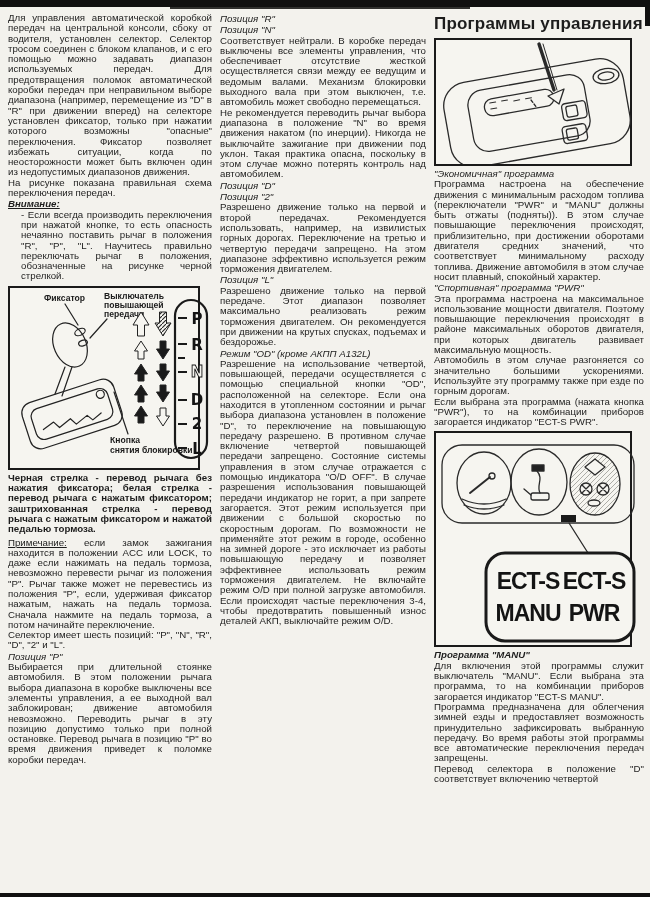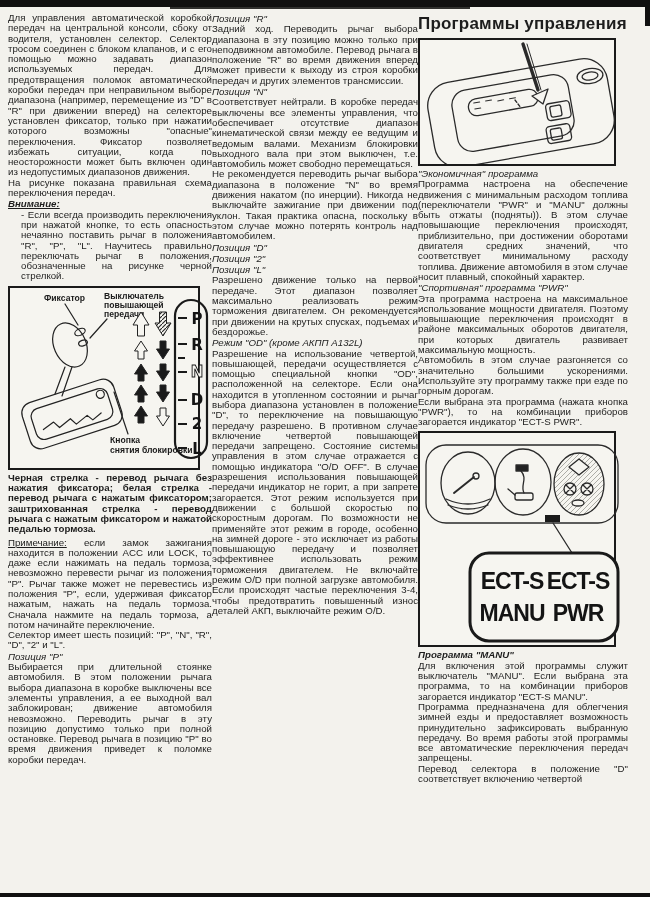--- a/index.html
+++ b/index.html
@@ -3,21 +3,21 @@
 <meta charset="utf-8">
 <style>
   html,body{margin:0;padding:0;background:#888;}
   .page{position:relative;width:650px;height:897px;background:#f3f2ed;overflow:hidden;
         font-family:"Liberation Sans",sans-serif;color:#1d1d1d;}
   .topbar{position:absolute;top:0;left:0;width:650px;height:7px;background:#101010;}
   .topbar2{position:absolute;top:7px;left:170px;width:300px;height:2px;background:#30302e;}
   .cornertick{position:absolute;top:0;right:0;width:5px;height:26px;background:#101010;}
   .bottombar{position:absolute;bottom:0;left:0;width:650px;height:4px;background:#101010;}
   .cols{position:absolute;top:13px;left:8px;width:636px;height:878px;display:grid;
-        grid-template-columns:204px 206px 210px;overflow:hidden;}
+        grid-template-columns:204px 206px 210px;column-gap:8px;overflow:hidden;}
   .col{overflow:hidden;}
   .col p{margin:0;text-align:justify;font-size:9.7px;line-height:10.3px;hyphens:auto;}
   .sp{margin-top:3px !important;}
   .it{}
   .bd{font-weight:bold;}
   .ul{text-decoration:underline;}
   .postitle{font-style:italic;margin-top:1px !important;text-align:left !important;}
   .indent{padding-left:13px;}
   .frame{border:2px solid #1a1a1a;background:#f6f5f0;margin:4px 12px 3px 0;}
   .rc-heading{font-size:17px;font-weight:bold;margin:1px 0 3px 0;letter-spacing:.2px;}
@@ -109,26 +109,26 @@
 
       <p class="bd">Черная стрелка - перевод рычага без нажатия фиксатора; белая стрелка - перевод рычага с нажатым фиксатором; заштрихованная стрелка - перевод рычага с нажатым фиксатором и нажатой педалью тормоза.</p>
       <p class="it sp"><span class="ul">Примечание:</span><span> если замок зажигания находится в положении ACC или LOCK, то даже если нажимать на педаль тормоза, невозможно перевести рычаг из положения "P". Рычаг также может не перевестись из положения "P", если, удерживая фиксатор нажатым, нажать на педаль тормоза. Сначала нажмите на педаль тормоза, а потом начинайте переключение.</span></p>
       <p>Селектор имеет шесть позиций: "P", "N", "R", "D", "2" и "L".</p>
       <p class="postitle">Позиция "P"</p>
       <p>Выбирается при длительной стоянке автомобиля. В этом положении рычага выбора диапазона в коробке выключены все элементы управления, а ее выходной вал заблокирован; движение автомобиля невозможно. Переводить рычаг в эту позицию допустимо только при полной остановке. Перевод рычага в позицию "P" во время движения приведет к поломке коробки передач.</p>
     </div>
 
     <div class="col">
       <p class="postitle">Позиция "R"</p>
-      <p>Задний ход. Переводить рычаг выбора диапазона в эту позицию можно только при неподвижном автомобиле. Перевод рычага в положение "R" во время движения вперед может привести к выходу из строя коробки передач и других элементов трансмиссии.</p>
       <p class="postitle">Позиция "N"</p>
-      <p>Соответствует нейтрали. В коробке передач выключены все элементы управления, что обеспечивает отсутствие диапазон кинематической связи между ее ведущим и ведомым валами. Механизм блокировки выходного вала при этом выключен, т.е. автомобиль может свободно перемещаться.</p>
+      <p>Соответствует нейтрали. В коробке передач выключены все элементы управления, что обеспечивает отсутствие жесткой осуществляется связи между ее ведущим и ведомым валами. Механизм блокировки выходного вала при этом выключен, т.е. автомобиль может свободно перемещаться.</p>
       <p>Не рекомендуется переводить рычаг выбора диапазона в положение "N" во время движения накатом (по инерции). Никогда не выключайте зажигание при движении под уклон. Такая практика опасна, поскольку в этом случае можно потерять контроль над автомобилем.</p>
       <p class="postitle">Позиция "D"</p>
       <p class="postitle">Позиция "2"</p>
+      <p>Разрешено движение только на первой и второй передачах. Рекомендуется использовать, например, на извилистых горных дорогах. Переключение на третью и четвертую передачи запрещено. На этом диапазоне эффективно используется режим торможения двигателем.</p>
       <p class="postitle">Позиция "L"</p>
       <p>Разрешено движение только на первой передаче. Этот диапазон позволяет максимально реализовать режим торможения двигателем. Он рекомендуется при движении на крутых спусках, подъемах и бездорожье.</p>
       <p class="postitle sp">Режим "OD" (кроме АКПП A132L)</p>
       <p>Разрешение на использование четвертой, повышающей, передачи осуществляется с помощью специальной кнопки "OD", расположенной на селекторе. Если она находится в утопленном состоянии и рычаг выбора диапазона установлен в положение "D", то переключение на повышающую передачу разрешено. В противном случае включение четвертой повышающей передачи запрещено. Состояние системы управления в этом случае отражается с помощью индикатора "O/D OFF". В случае разрешения использования повышающей передачи индикатор не горит, а при запрете загорается. Этот режим используется при движении с большой скоростью по скоростным дорогам. По возможности не применяйте этот режим в городе, особенно на зимней дороге - это исключает из работы повышающую передачу и позволяет эффективнее использовать режим торможения двигателем. Не включайте режим O/D при полной загрузке автомобиля. Если происходят частые переключения 3-4, чтобы предотвратить повышенный износ деталей АКП, выключайте режим O/D.</p>
     </div>
 
     <div class="col">
       <div class="rc-heading">Программы управления</div>
 
       <div class="frame">

